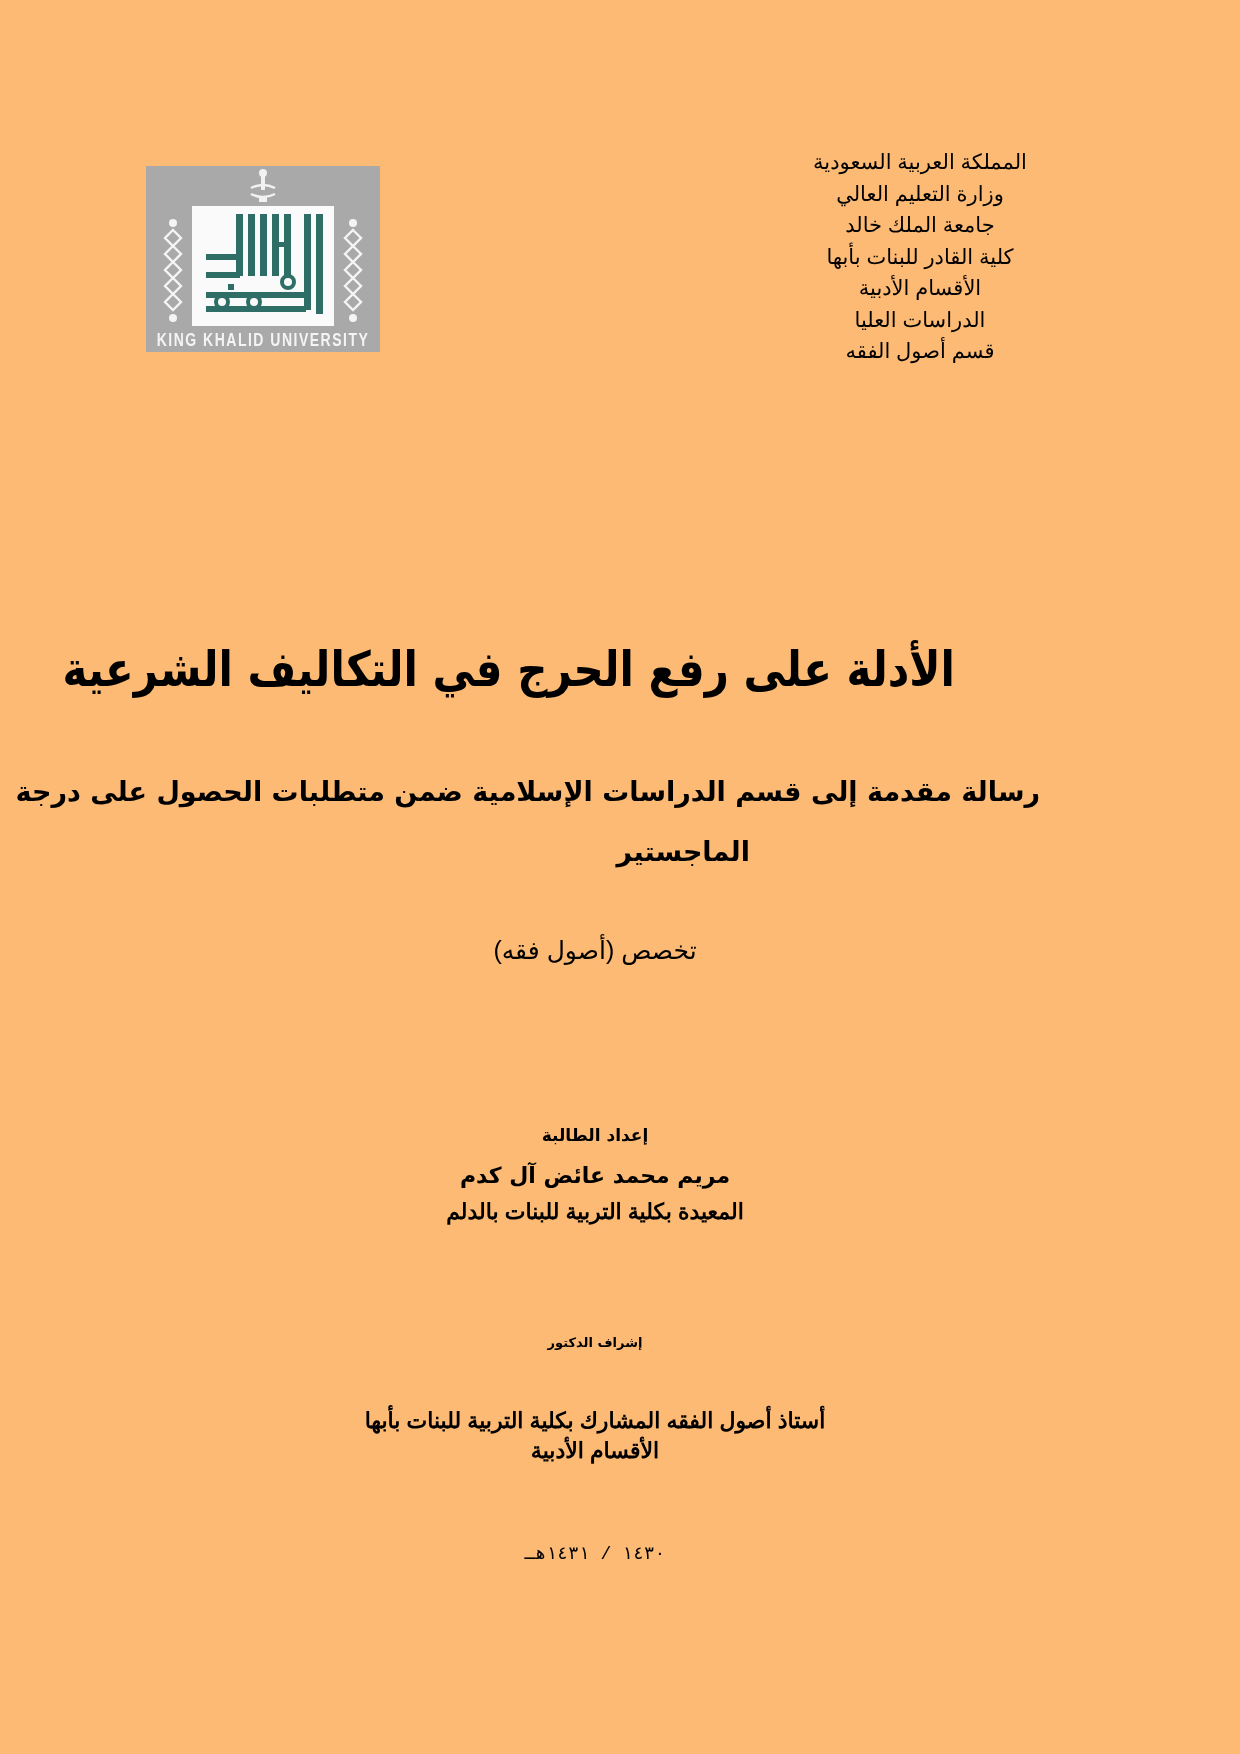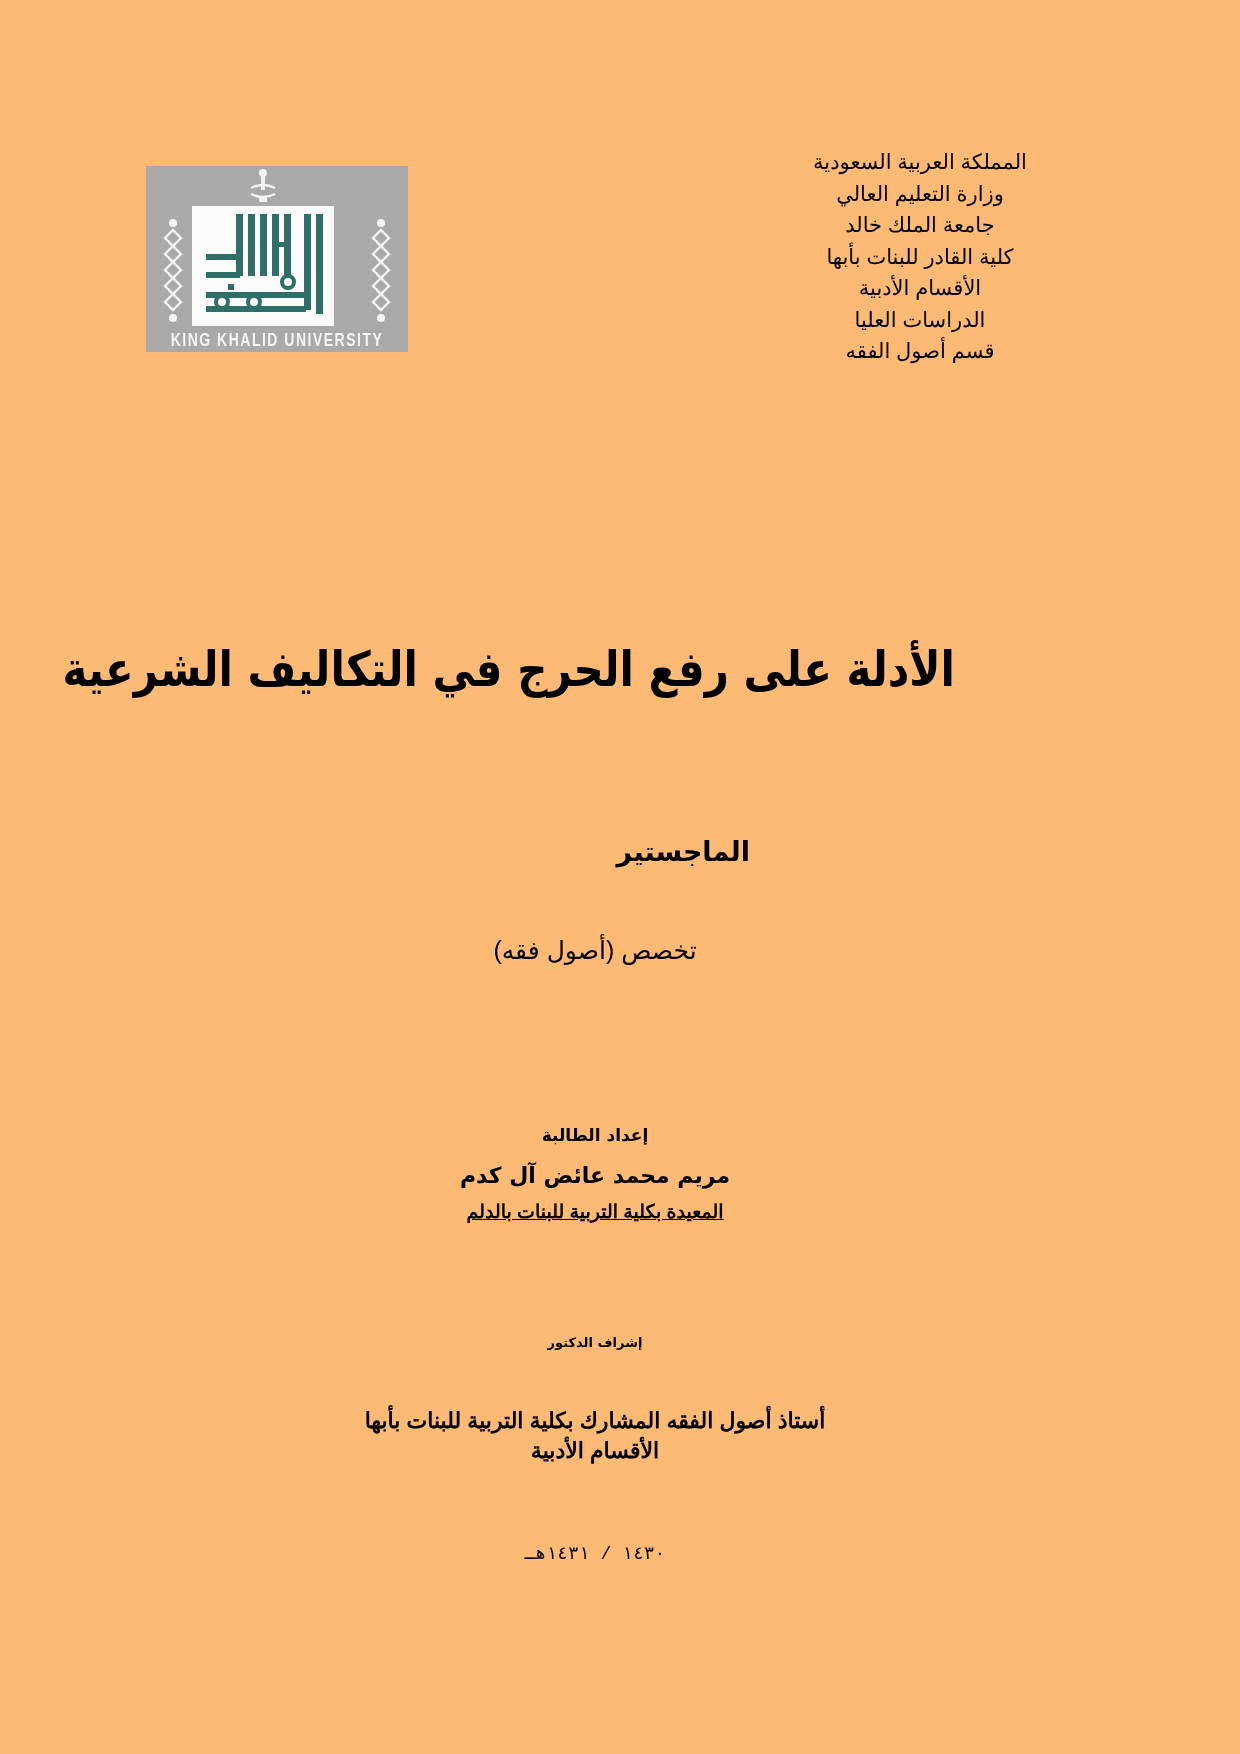--- a/index.html
+++ b/index.html
@@ -34,21 +34,21 @@
       font-size: 21px;
       line-height: 31.5px;
     }
     .header-block div { white-space: nowrap; }
 
     
     .logo {
       position: absolute;
       left: 146px;
       top: 166px;
-      width: 262px;
+      width: 234px;
       height: 186px;
       background: #a9a9a9;
     }
     .logo .crest {
       position: absolute;
       left: 104px; top: 2px;
       width: 26px; height: 36px;
     }
     .logo .pillar {
       position: absolute;
@@ -141,23 +141,22 @@
       font-weight: bold;
       font-size: 22px;
       line-height: 32px;
     }
     .student-title {
       top: 1196px;
       left: 400px;
       width: 390px;
       font-family: "Liberation Sans", sans-serif;
       font-weight: bold;
-      font-size: 19px;
-      line-height: 32px;
-      text-decoration: underline;
+      font-size: 22px;
+      line-height: 32px;
     }
     .supervisor-label {
       top: 1330px;
       left: 440px;
       width: 310px;
       font-family: "DejaVu Sans", sans-serif;
       font-weight: bold;
       font-size: 13px;
       line-height: 26px;
     }
@@ -270,20 +269,21 @@
           <rect x="36" y="78" width="6" height="6"></rect>
         </g>
       </svg>
     </div>
 
     <div class="caption">KING KHALID UNIVERSITY</div>
   </div>
 
   <div class="center-line title">الأدلة على رفع الحرج في التكاليف الشرعية</div>
 
+  <div class="center-line subtitle-1">رسالة مقدمة إلى قسم الدراسات الإسلامية ضمن متطلبات الحصول على درجة</div>
   <div class="center-line subtitle-2">الماجستير</div>
 
   <div class="center-line specialization">تخصص (أصول فقه)</div>
 
   <div class="center-line prepared-label">إعداد الطالبة</div>
   <div class="center-line student-name">مريم محمد عائض آل كدم</div>
   <div class="center-line student-title">المعيدة بكلية التربية للبنات بالدلم</div>
 
   <div class="center-line supervisor-label">إشراف الدكتور</div>
   <div class="center-line supervisor-title">أستاذ أصول الفقه المشارك بكلية التربية للبنات بأبها</div>

